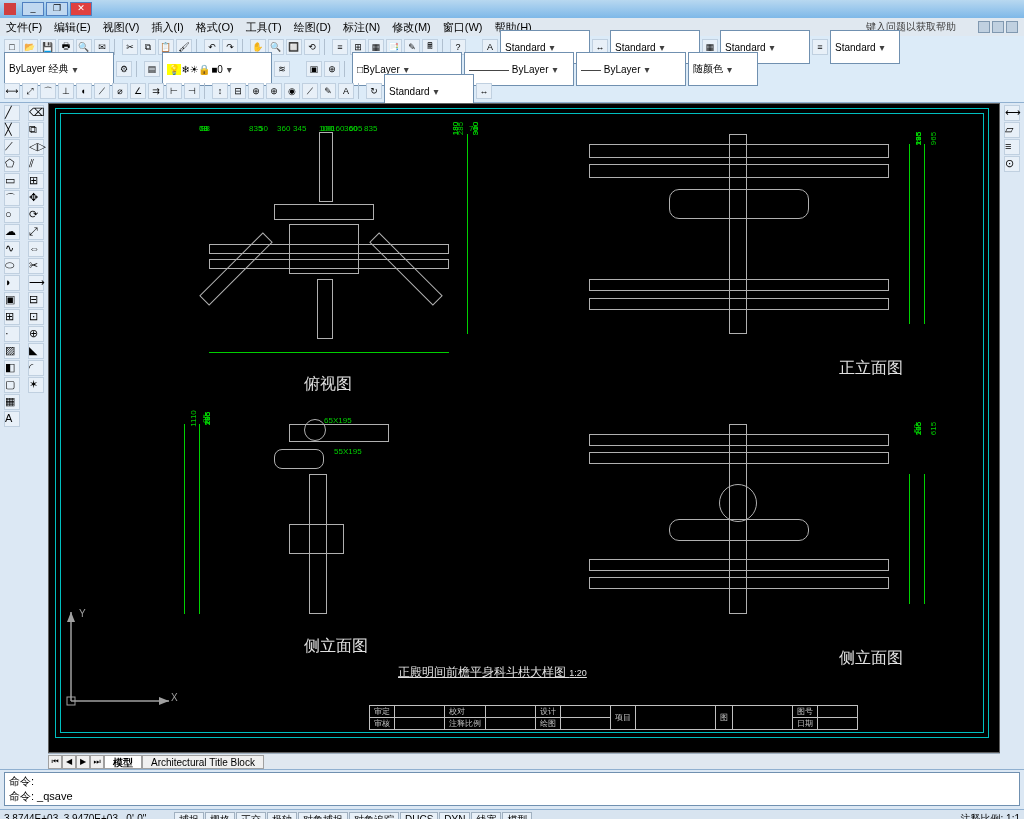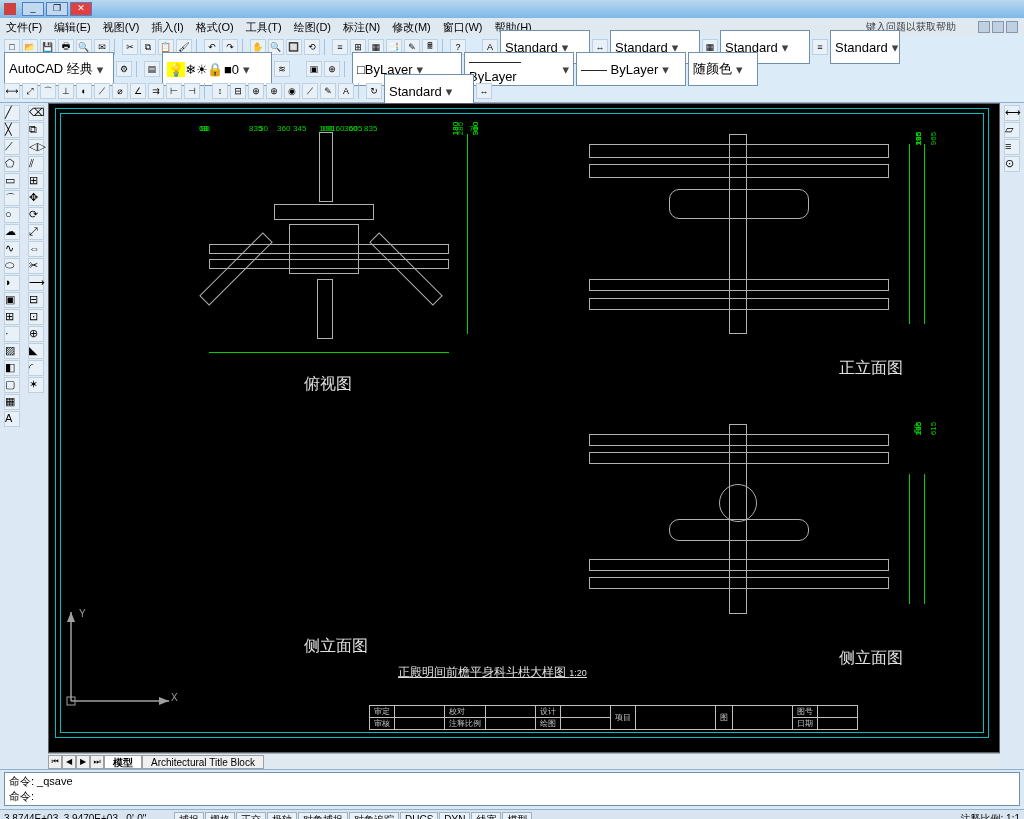--- a/index.html
+++ b/index.html
@@ -15,21 +15,21 @@
 .menu-bar { height: 18px; background: #e0e8f0; display: flex; align-items: center; padding: 0 6px; }
 .menu-bar span { margin-right: 12px; font-size: 11px; cursor: default; }
 .menu-bar .help-hint { margin-left: auto; font-size: 10px; color: #404040; }
 .menu-bar .rb-icons { margin-left: 8px; display: flex; }
 .menu-bar .rb-icons div { width: 12px; height: 12px; margin-left: 2px; background: #c0d0e0; border: 1px solid #8098b0; }
 
 .toolbar-rows { background: #dcebf8; border-bottom: 1px solid #90b0d0; }
 .tb-row { display: flex; align-items: center; padding: 2px 4px; height: 22px; gap: 2px; }
 .tb-btn { width: 16px; height: 16px; background: #e8f0f8; border: 1px solid #c0d0e0; display: flex; align-items: center; justify-content: center; font-size: 9px; }
 .tb-sep { width: 4px; height: 16px; border-left: 1px solid #b0c0d0; margin: 0 2px; }
-.tb-combo { height: 27px; background: #fff; border: 1px solid #7090b0; padding: 16px 4px; display: flex; align-items: center; font-size: 13px; }
+.tb-combo { height: 27px; background: #fff; border: 1px solid #7090b0; padding: 16px 4px; display: flex; align-items: center; font-size: 10px; }
 .tb-combo::after { content: "▾"; margin-left: 4px; color: #404040; }
 .tb-combo.w90 { width: 90px; }
 .tb-combo.w110 { width: 110px; }
 .tb-combo.w70 { width: 70px; }
 
 .main-area { display: flex; height: 666px; background: #dce8f4; }
 .left-tb { width: 24px; background: #dce8f4; display: flex; flex-direction: column; align-items: center; padding-top: 2px; gap: 1px; }
 .left-tb .tbv { width: 16px; height: 16px; background: #e8f0f8; border: 1px solid #c0d0e0; }
 .right-tb { width: 24px; background: #dce8f4; display: flex; flex-direction: column; align-items: center; padding-top: 2px; gap: 1px; }
 .right-tb .tbv { width: 16px; height: 16px; background: #e8f0f8; border: 1px solid #c0d0e0; }
@@ -133,21 +133,21 @@
     <div class="tb-btn">A</div>
     <div class="tb-combo w90">Standard</div>
     <div class="tb-btn">↔</div>
     <div class="tb-combo w90">Standard</div>
     <div class="tb-btn">▦</div>
     <div class="tb-combo w90">Standard</div>
     <div class="tb-btn">≡</div>
     <div class="tb-combo w70">Standard</div>
   </div>
   <div class="tb-row">
-    <div class="tb-combo w110">AutoCAD 经典</div>
+    <div class="tb-combo w110">ByLayer 经典</div>
     <div class="tb-btn">⚙</div>
     <div class="tb-sep"></div>
     <div class="tb-btn">▤</div>
     <div class="tb-combo w110"><span style="background:#ff0;padding:0 1px">💡</span>❄☀🔒<span style="color:#000">■</span> <span>0</span></div>
     <div class="tb-btn">≋</div>
     <div style="width:12px"></div>
     <div class="tb-btn">▣</div>
     <div class="tb-btn">⊕</div>
     <div class="tb-sep"></div>
     <div class="tb-combo w110">□ByLayer</div>
@@ -275,20 +275,38 @@
         <div class="dim-line" style="left:355px;top:10px;width:1px;height:180px"></div>
         <div class="dim-text" style="left:343px;top:20;transform:rotate(-90deg)">195</div>
         <div class="dim-text" style="left:343px;top:55;transform:rotate(-90deg)">195</div>
         <div class="dim-text" style="left:343px;top:90;transform:rotate(-90deg)">195</div>
         <div class="dim-text" style="left:358px;top:65;transform:rotate(-90deg)">965</div>
         <div class="dim-text" style="left:343px;top:130;transform:rotate(-90deg)">225</div>
         <div class="dim-text" style="left:343px;top:170;transform:rotate(-90deg)">145</div>
       </div>
       <div class="cad-label" style="left:790px;top:254px">正立面图</div>
 
+      <div class="view-box" style="left:110px;top:310px;width:300px;height:260px">
+        <div class="white-rect" style="left:130px;top:10px;width:100px;height:18px"></div>
+        <div class="white-rect" style="left:145px;top:5px;width:22px;height:22px;border-radius:50%"></div>
+        <div class="white-rect" style="left:115px;top:35px;width:50px;height:20px;border-radius:8px"></div>
+        <div class="white-rect" style="left:150px;top:60px;width:18px;height:140px"></div>
+        <div class="white-rect" style="left:130px;top:110px;width:55px;height:30px"></div>
+        <div class="dim-text" style="left:165px;top:2px">65X195</div>
+        <div class="dim-text" style="left:175px;top:33px">55X195</div>
+        <div class="dim-line" style="left:40px;top:10px;width:1px;height:190px"></div>
+        <div class="dim-line" style="left:25px;top:10px;width:1px;height:190px"></div>
+        <div class="dim-text" style="left:42px;top:15;transform:rotate(-90deg)">285</div>
+        <div class="dim-text" style="left:42px;top:50;transform:rotate(-90deg)">85</div>
+        <div class="dim-text" style="left:42px;top:75;transform:rotate(-90deg)">195</div>
+        <div class="dim-text" style="left:42px;top:110;transform:rotate(-90deg)">195</div>
+        <div class="dim-text" style="left:26px;top:90;transform:rotate(-90deg)">1110</div>
+        <div class="dim-text" style="left:42px;top:150;transform:rotate(-90deg)">225</div>
+        <div class="dim-text" style="left:42px;top:185;transform:rotate(-90deg)">145</div>
+      </div>
       <div class="cad-label" style="left:255px;top:532px">侧立面图</div>
 
       <div class="view-box" style="left:520px;top:320px;width:380px;height:230px">
         <div class="white-rect" style="left:20px;top:10px;width:300px;height:12px"></div>
         <div class="white-rect" style="left:20px;top:28px;width:300px;height:12px"></div>
         <div class="white-rect" style="left:20px;top:135px;width:300px;height:12px"></div>
         <div class="white-rect" style="left:20px;top:153px;width:300px;height:12px"></div>
         <div class="white-rect" style="left:160px;top:0px;width:18px;height:190px"></div>
         <div class="white-rect" style="left:150px;top:60px;width:38px;height:38px;border-radius:50%"></div>
         <div class="white-rect" style="left:100px;top:95px;width:140px;height:22px;border-radius:10px"></div>
@@ -363,22 +381,22 @@
   <div class="right-tb">
     <div class="tbv">⟷</div>
     <div class="tbv">▱</div>
     <div class="tbv">≡</div>
     <div class="tbv">⊙</div>
   </div>
 </div>
 
 <div class="cmd-area">
   <div class="cmd-box">
+    <div class="cmd-line">命令:</div>
     <div class="cmd-line">命令: _qsave</div>
-    <div class="cmd-line">命令:</div>
   </div>
 </div>
 
 <div class="status-bar">
   <div class="coords">3.8744E+03, 3.9470E+03 , 0'-0"</div>
   <div class="togg">捕捉</div>
   <div class="togg">栅格</div>
   <div class="togg">正交</div>
   <div class="togg">极轴</div>
   <div class="togg">对象捕捉</div>

